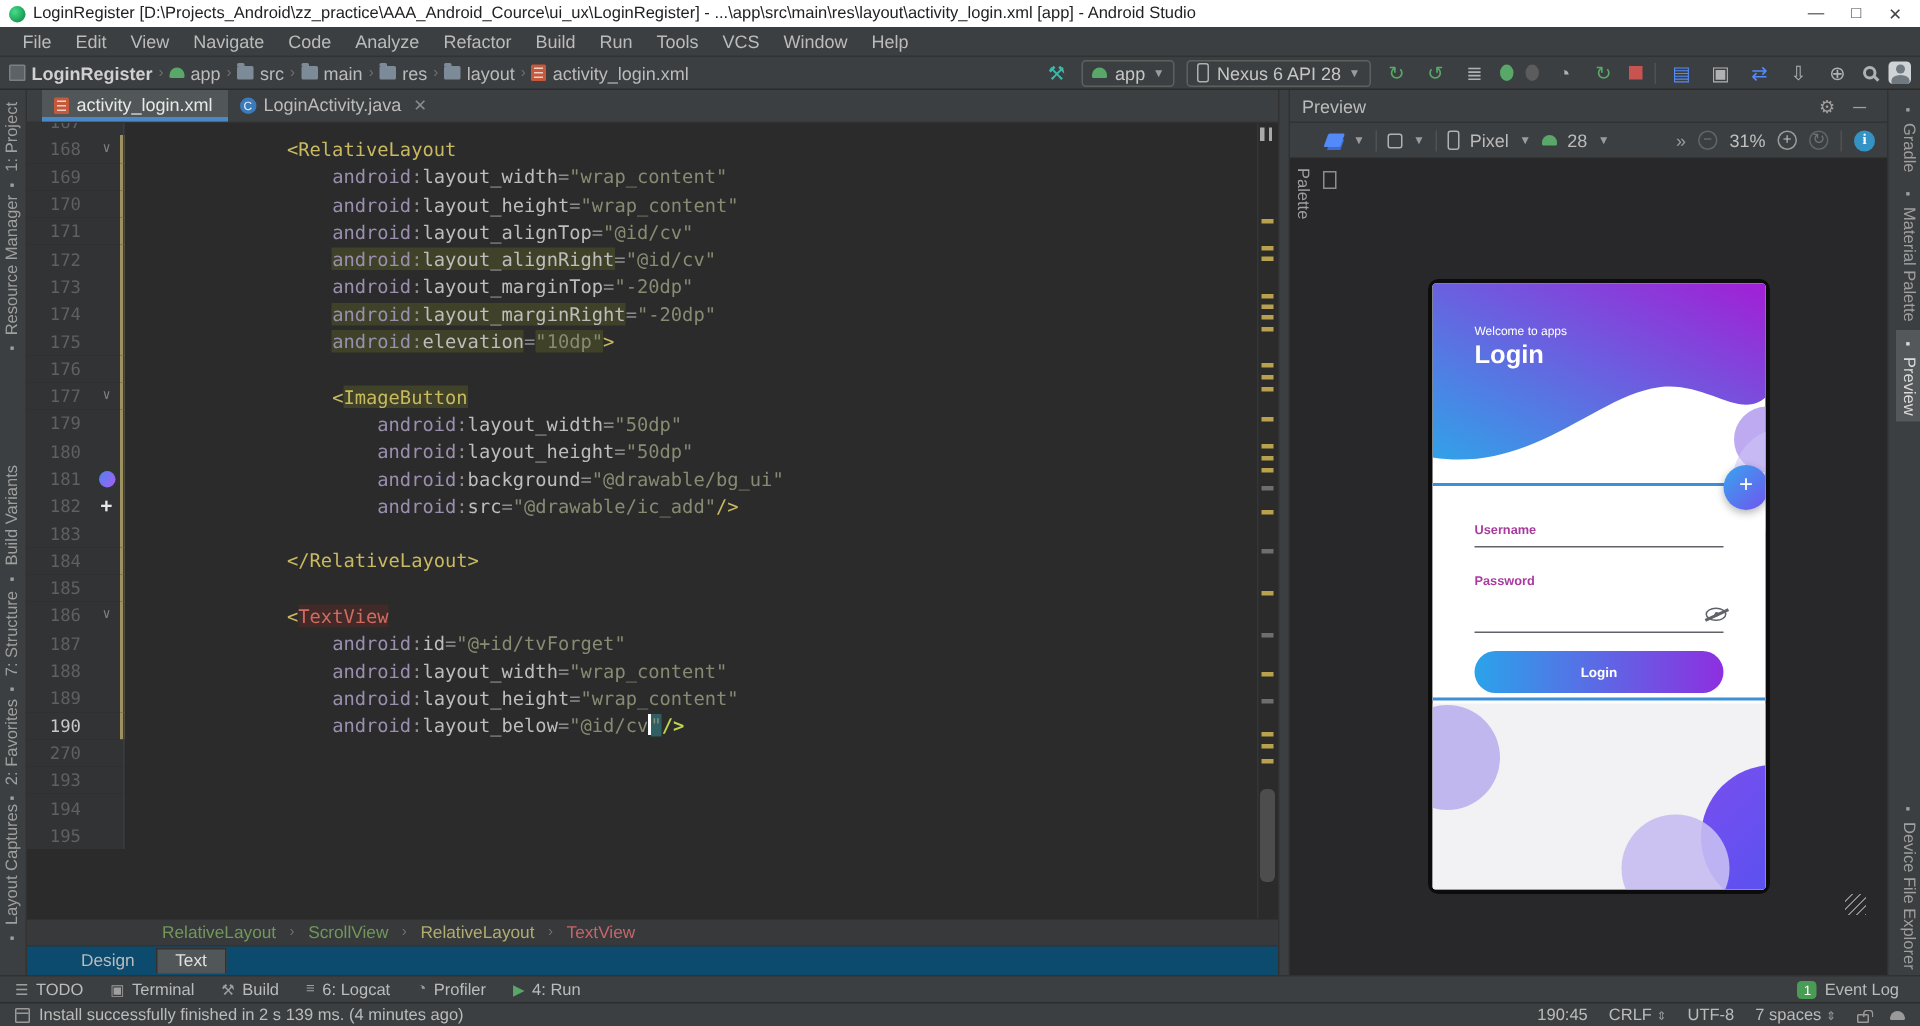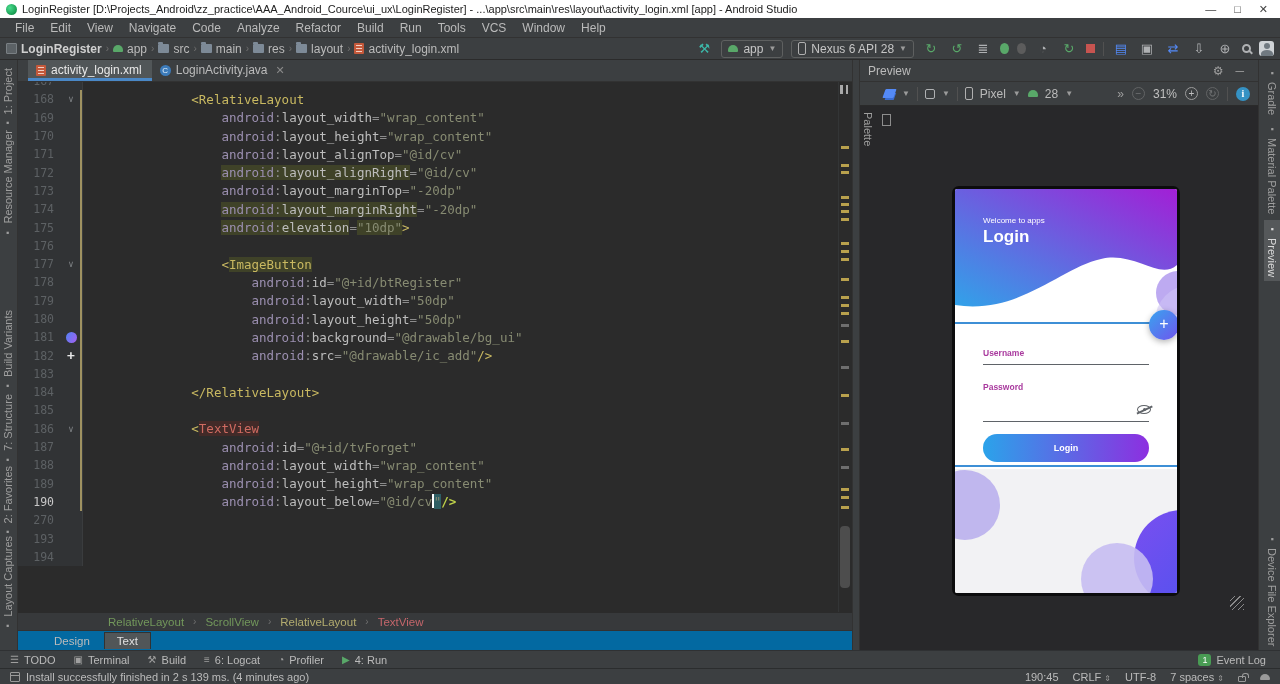--- a/index.html
+++ b/index.html
@@ -87,21 +87,21 @@
 
   .stripe { position:absolute; top:0; right:0; bottom:0; width:14px; background:#2b2b2b; border-left:1px solid #333536; }
   .smark { position:absolute; right:3px; width:8px; height:3px; background:#b9a14d; }
   .smark.g { background:#6e6e6e; }
   .sthumb { position:absolute; right:2px; width:10px; border-radius:4px; background:rgba(255,255,255,.16); }
   .ind { position:absolute; top:3px; right:4px; width:8px; height:9px; color:#a9a9a9; }
   .ind::before, .ind::after { content:""; position:absolute; top:0; width:2.5px; height:9px; background:#a9a9a9; }
   .ind::before { left:0; } .ind::after { right:0; }
 
   .xmlcrumbs { height:18px; background:#37393b; border-top:1px solid #2b2b2b; display:flex; align-items:center; padding-left:90px; gap:8px; font-size:11.5px; }
-  .modetabs { height:20px; background:#0369a1; border-top:1px solid #323232; display:flex; align-items:center; padding-left:24px; gap:2px; font-size:11.5px; }
+  .modetabs { height:20px; background:#0c4a6e; border-top:1px solid #323232; display:flex; align-items:center; padding-left:24px; gap:2px; font-size:11.5px; }
   .mtab { padding:2px 12px; color:#bbbbbb; }
   .mtab.sel { background:#515658; color:#e0e0e0; border:1px solid #323232; border-bottom:none; }
 
   .splitter { width:8px; background:#3c3f41; border-left:1px solid #323232; border-right:1px solid #323232; }
 
   
   .pv { width:398px; display:flex; flex-direction:column; background:#2d2d2f; }
   .pv-header { height:22px; background:#3c3f41; display:flex; align-items:center; padding:0 8px; border-bottom:1px solid #323232; }
   .pv-header .sp { flex:1; }
   .pvh-ico { color:#9f9f9f; padding:0 6px; font-size:12px; }
@@ -296,36 +296,36 @@
           <div class="crow"><span class="ln">168</span><span class="gic"><span>∨</span></span><span class="vcsbar on"></span><span class="ctext"><span class="tk ">            </span><span class="tk t">&lt;RelativeLayout</span></span></div>
           <div class="crow"><span class="ln">169</span><span class="gic"></span><span class="vcsbar on"></span><span class="ctext"><span class="tk ">                </span><span class="tk n">android</span><span class="tk o">:</span><span class="tk a">layout_width</span><span class="tk o">=</span><span class="tk s">"wrap_content"</span></span></div>
           <div class="crow"><span class="ln">170</span><span class="gic"></span><span class="vcsbar on"></span><span class="ctext"><span class="tk ">                </span><span class="tk n">android</span><span class="tk o">:</span><span class="tk a">layout_height</span><span class="tk o">=</span><span class="tk s">"wrap_content"</span></span></div>
           <div class="crow"><span class="ln">171</span><span class="gic"></span><span class="vcsbar on"></span><span class="ctext"><span class="tk ">                </span><span class="tk n">android</span><span class="tk o">:</span><span class="tk a">layout_alignTop</span><span class="tk o">=</span><span class="tk s">"@id/cv"</span></span></div>
           <div class="crow"><span class="ln">172</span><span class="gic"></span><span class="vcsbar on"></span><span class="ctext"><span class="tk ">                </span><span class="tk n h">android</span><span class="tk o h">:</span><span class="tk a h">layout_alignRight</span><span class="tk o">=</span><span class="tk s">"@id/cv"</span></span></div>
           <div class="crow"><span class="ln">173</span><span class="gic"></span><span class="vcsbar on"></span><span class="ctext"><span class="tk ">                </span><span class="tk n">android</span><span class="tk o">:</span><span class="tk a">layout_marginTop</span><span class="tk o">=</span><span class="tk s">"-20dp"</span></span></div>
           <div class="crow"><span class="ln">174</span><span class="gic"></span><span class="vcsbar on"></span><span class="ctext"><span class="tk ">                </span><span class="tk n h">android</span><span class="tk o h">:</span><span class="tk a h">layout_marginRight</span><span class="tk o">=</span><span class="tk s">"-20dp"</span></span></div>
           <div class="crow"><span class="ln">175</span><span class="gic"></span><span class="vcsbar on"></span><span class="ctext"><span class="tk ">                </span><span class="tk n h">android</span><span class="tk o h">:</span><span class="tk a h">elevation</span><span class="tk o">=</span><span class="tk s h">"10dp"</span><span class="tk t">&gt;</span></span></div>
           <div class="crow"><span class="ln">176</span><span class="gic"></span><span class="vcsbar on"></span><span class="ctext"></span></div>
           <div class="crow"><span class="ln">177</span><span class="gic"><span>∨</span></span><span class="vcsbar on"></span><span class="ctext"><span class="tk ">                </span><span class="tk t">&lt;</span><span class="tk t h">ImageButton</span></span></div>
-          <div class="crow"><span class="ln">178</span><span class="gic"></span><span class="vcsbar on"></span><span class="ctext"><span class="tk ">                    </span><span class="tk n">android</span><span class="tk o">:</span><span class="tk a">id</span><span class="tk o">=</span><span class="tk s">"@+id/btRegister"</span></span></div>
           <div class="crow"><span class="ln">179</span><span class="gic"></span><span class="vcsbar on"></span><span class="ctext"><span class="tk ">                    </span><span class="tk n">android</span><span class="tk o">:</span><span class="tk a">layout_width</span><span class="tk o">=</span><span class="tk s">"50dp"</span></span></div>
           <div class="crow"><span class="ln">180</span><span class="gic"></span><span class="vcsbar on"></span><span class="ctext"><span class="tk ">                    </span><span class="tk n">android</span><span class="tk o">:</span><span class="tk a">layout_height</span><span class="tk o">=</span><span class="tk s">"50dp"</span></span></div>
           <div class="crow"><span class="ln">181</span><span class="gic"><span class="gcircle"></span></span><span class="vcsbar on"></span><span class="ctext"><span class="tk ">                    </span><span class="tk n">android</span><span class="tk o">:</span><span class="tk a">background</span><span class="tk o">=</span><span class="tk s">"@drawable/bg_ui"</span></span></div>
           <div class="crow"><span class="ln">182</span><span class="gic"><span class="gplus">+</span></span><span class="vcsbar on"></span><span class="ctext"><span class="tk ">                    </span><span class="tk n">android</span><span class="tk o">:</span><span class="tk a">src</span><span class="tk o">=</span><span class="tk s">"@drawable/ic_add"</span><span class="tk t">/&gt;</span></span></div>
           <div class="crow"><span class="ln">183</span><span class="gic"></span><span class="vcsbar on"></span><span class="ctext"></span></div>
           <div class="crow"><span class="ln">184</span><span class="gic"></span><span class="vcsbar on"></span><span class="ctext"><span class="tk ">            </span><span class="tk t">&lt;/RelativeLayout&gt;</span></span></div>
           <div class="crow"><span class="ln">185</span><span class="gic"></span><span class="vcsbar on"></span><span class="ctext"></span></div>
           <div class="crow"><span class="ln">186</span><span class="gic"><span>∨</span></span><span class="vcsbar on"></span><span class="ctext"><span class="tk ">            </span><span class="tk t">&lt;</span><span class="tk tr">TextView</span></span></div>
           <div class="crow"><span class="ln">187</span><span class="gic"></span><span class="vcsbar on"></span><span class="ctext"><span class="tk ">                </span><span class="tk n">android</span><span class="tk o">:</span><span class="tk a">id</span><span class="tk o">=</span><span class="tk s">"@+id/tvForget"</span></span></div>
           <div class="crow"><span class="ln">188</span><span class="gic"></span><span class="vcsbar on"></span><span class="ctext"><span class="tk ">                </span><span class="tk n">android</span><span class="tk o">:</span><span class="tk a">layout_width</span><span class="tk o">=</span><span class="tk s">"wrap_content"</span></span></div>
           <div class="crow"><span class="ln">189</span><span class="gic"></span><span class="vcsbar on"></span><span class="ctext"><span class="tk ">                </span><span class="tk n">android</span><span class="tk o">:</span><span class="tk a">layout_height</span><span class="tk o">=</span><span class="tk s">"wrap_content"</span></span></div>
           <div class="crow"><span class="ln cur">190</span><span class="gic"></span><span class="vcsbar on"></span><span class="ctext"><span class="tk ">                </span><span class="tk n">android</span><span class="tk o">:</span><span class="tk a">layout_below</span><span class="tk o">=</span><span class="tk s">"@id/cv</span><span class="caret"></span><span class="tk s sel">"</span><span class="tk p">/&gt;</span></span></div>
           <div class="crow"><span class="ln">270</span><span class="gic"></span><span class="vcsbar"></span><span class="ctext"></span></div>
           <div class="crow"><span class="ln">193</span><span class="gic"></span><span class="vcsbar"></span><span class="ctext"></span></div>
           <div class="crow"><span class="ln">194</span><span class="gic"></span><span class="vcsbar"></span><span class="ctext"></span></div>
+          <div class="crow"><span class="ln">195</span><span class="gic"></span><span class="vcsbar"></span><span class="ctext"></span></div>
         </div>
       <div class="stripe" id="stripe">
         <div class="ind"></div>
       <div class="smark" style="top: 64px;"></div>
           <div class="smark" style="top: 82px;"></div>
           <div class="smark" style="top: 89px;"></div>
           <div class="smark" style="top: 114px;"></div>
           <div class="smark" style="top: 121px;"></div>
           <div class="smark" style="top: 128px;"></div>
           <div class="smark" style="top: 136px;"></div>

